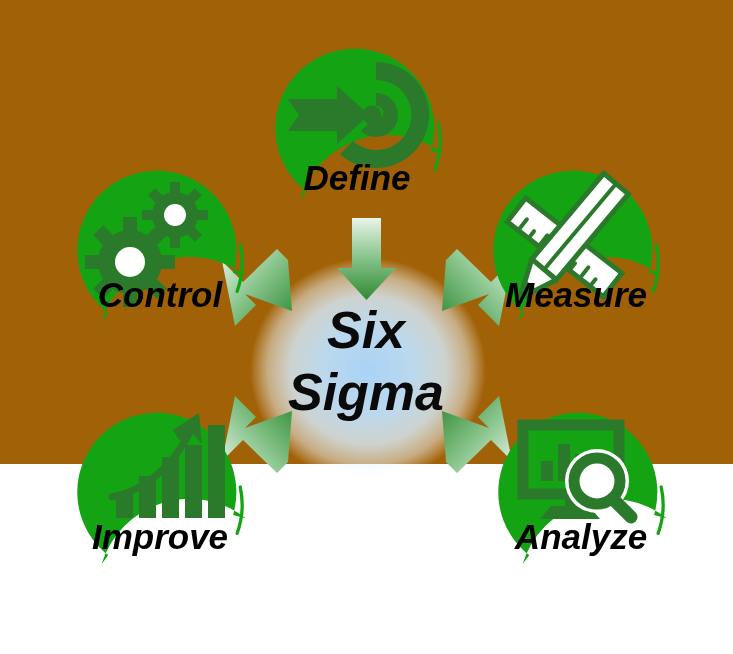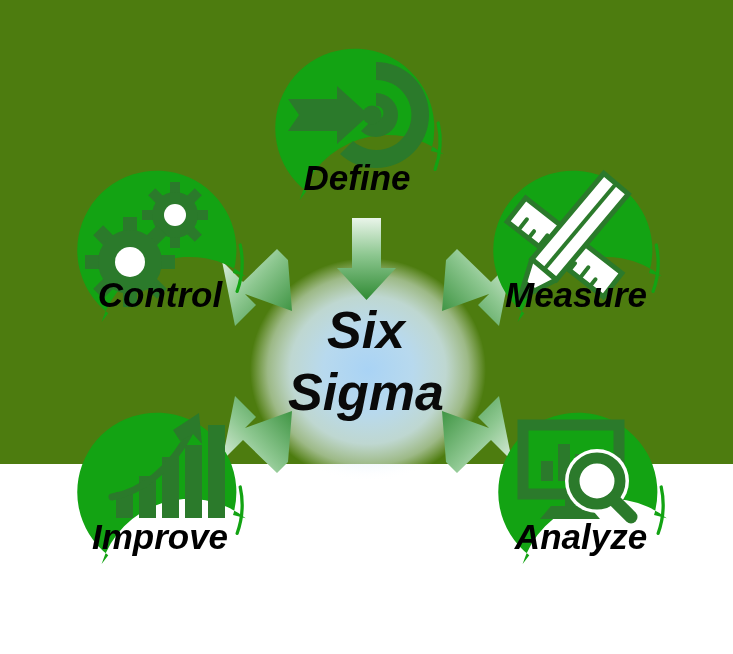--- a/index.html
+++ b/index.html
@@ -10,21 +10,21 @@
   body {
     width: 733px;
     height: 654px;
     overflow: hidden;
     font-family: "Liberation Sans", sans-serif;
   }
   #diagram-root {
     position: relative;
     width: 733px;
     height: 464px;
-    background: #4d7c0f;
+    background: #a16207;
   }
   #diagram-svg {
     position: absolute;
     top: 0;
     left: 0;
     width: 733px;
     height: 654px;
   }
   .node-label {
     font-family: "Liberation Sans", sans-serif;

